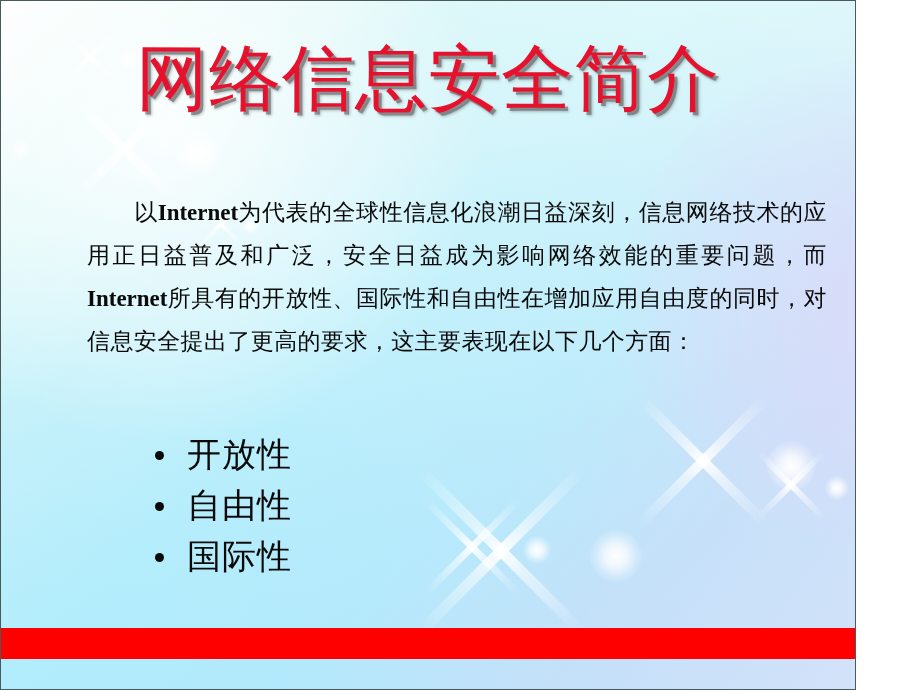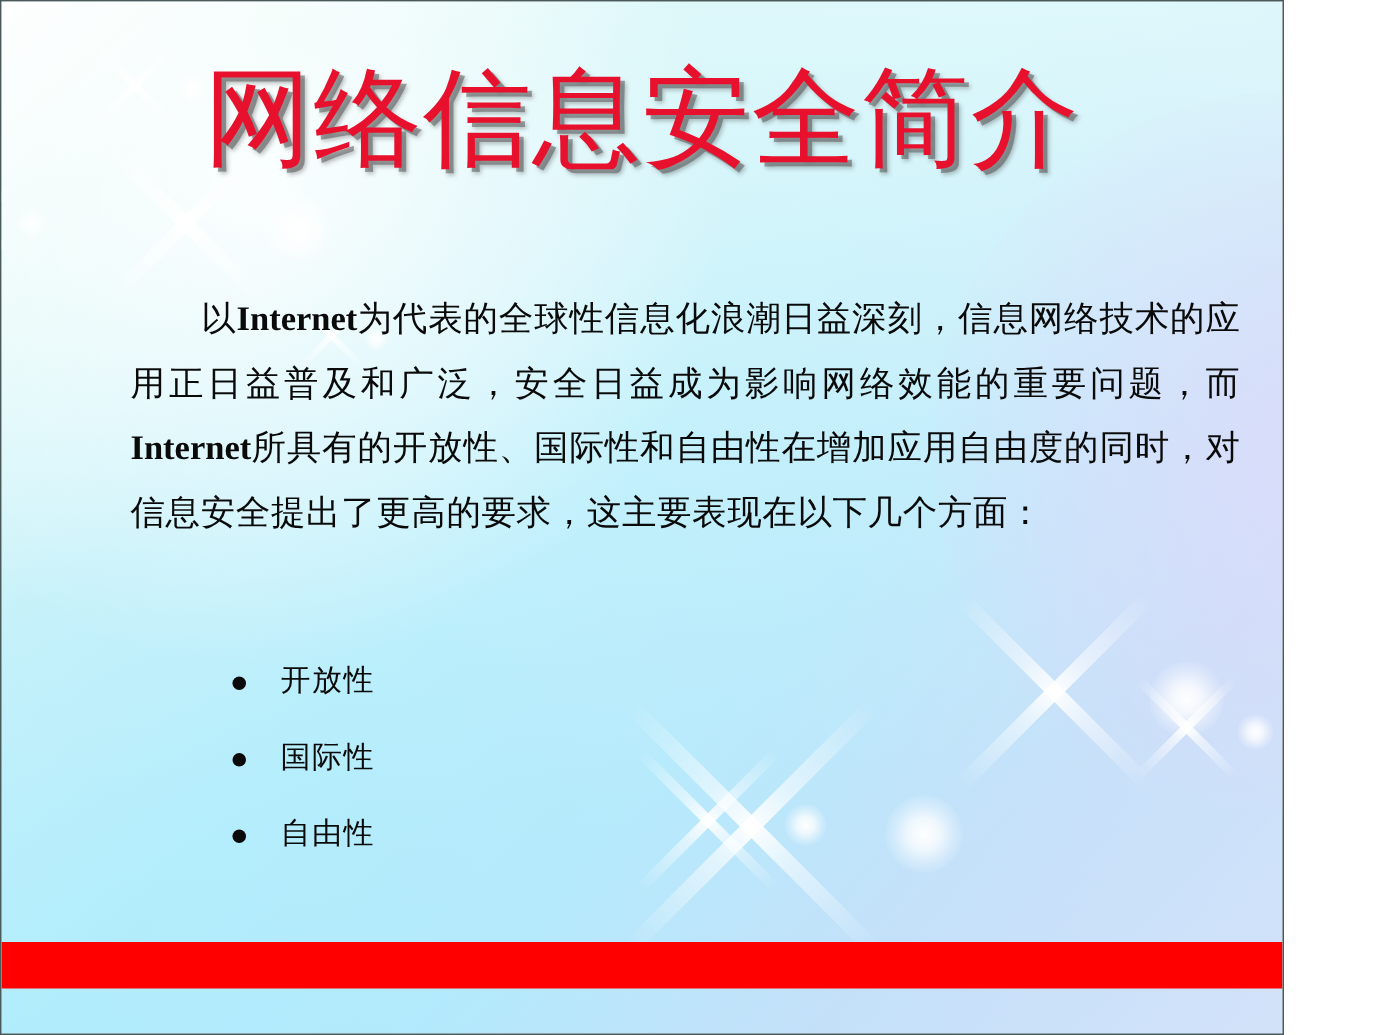--- a/index.html
+++ b/index.html
@@ -124,21 +124,21 @@
     top: 428px;
     list-style: none;
     margin: 0;
     padding: 0;
   }
   .bullets li {
     position: relative;
     padding-left: 36px;
     height: 51px;
     line-height: 51px;
-    font-size: 20px;
+    font-size: 34px;
     color: #0a0a0a;
     font-weight: 500;
     letter-spacing: 1px;
   }
   .bullets li .dot {
     position: absolute;
     left: 4px;
     top: 50%;
     width: 9px;
     height: 9px;
@@ -223,23 +223,23 @@
 
   <div class="body-text"><span>以</span><span class="en">Internet</span><span>为代表的全球性信息化浪潮日益深刻，信息网络技术的应用正日益普及和广泛，安全日益成为影响网络效能的重要问题，而</span><span class="en">Internet</span><span>所具有的开放性、国际性和自由性在增加应用自由度的同时，对信息安全提出了更高的要求，这主要表现在以下几个方面：</span></div>
 
   <ul class="bullets">
     <li>
       <span class="dot"></span>
       <span>开放性</span>
     </li>
     <li>
       <span class="dot"></span>
-      <span>国际性</span>
+      <span>自由性</span>
     </li>
     <li>
       <span class="dot"></span>
-      <span>自由性</span>
+      <span>国际性</span>
     </li>
   </ul>
 
   <div class="red-bar"></div>
 
 </div>
 
 </body></html>

